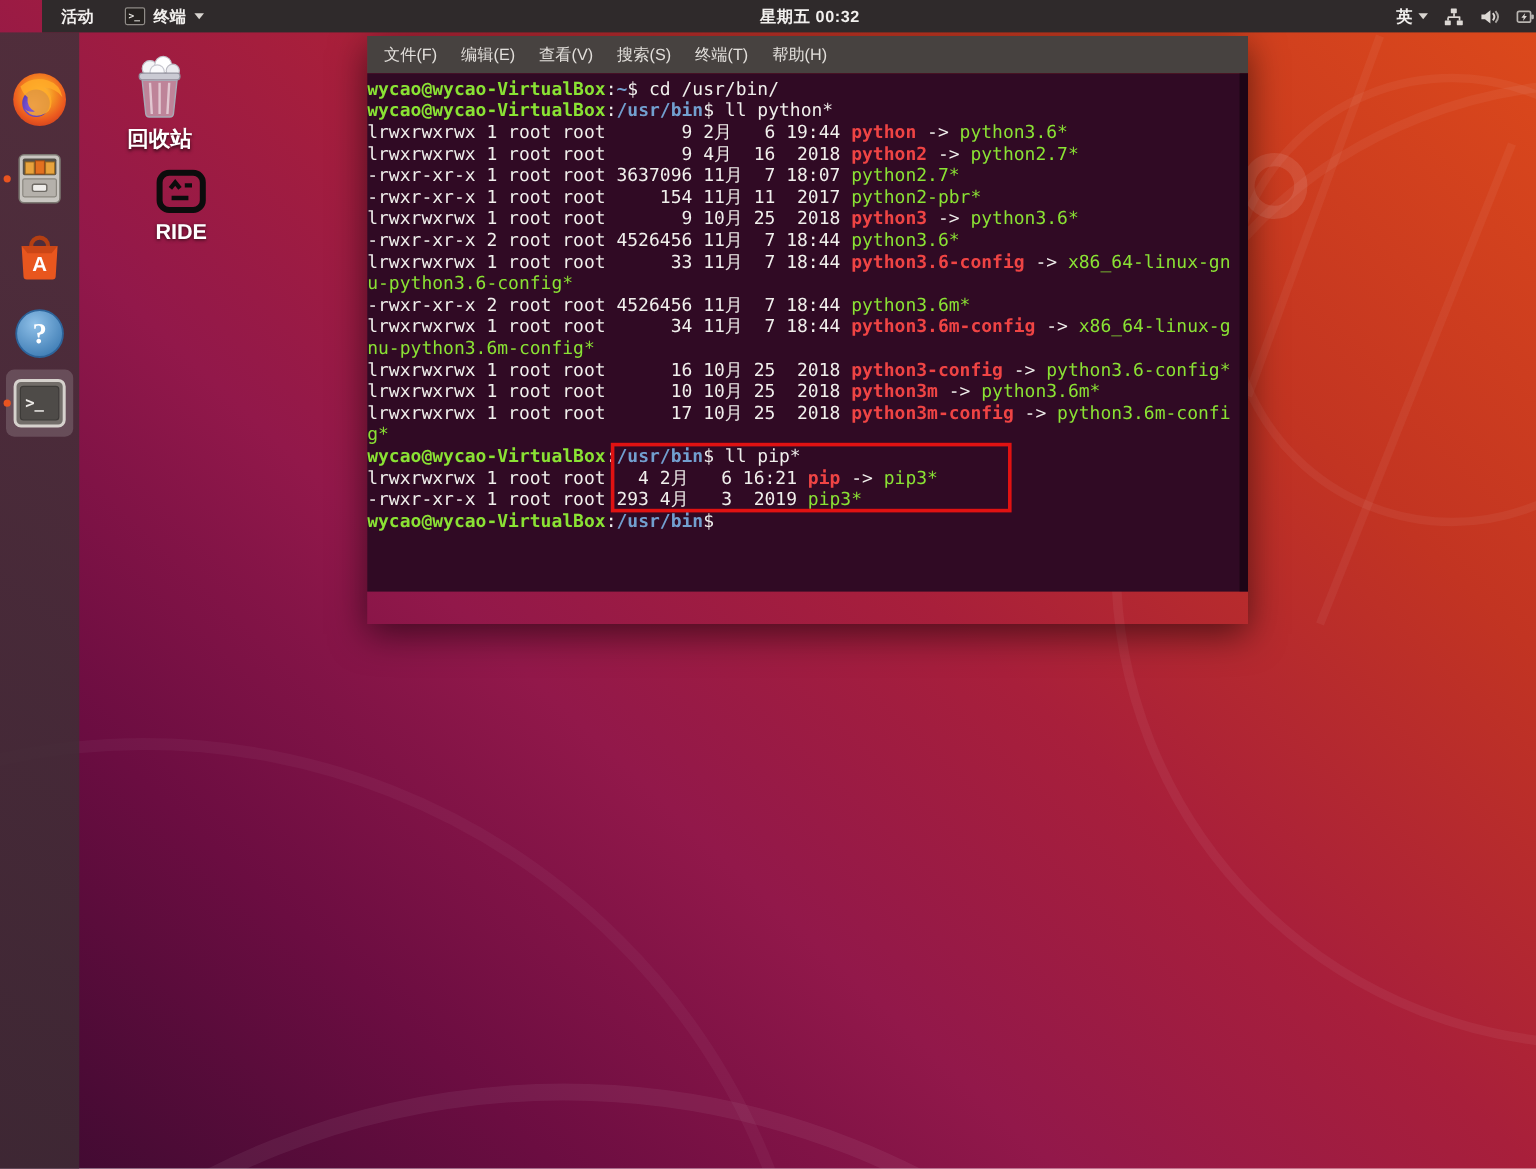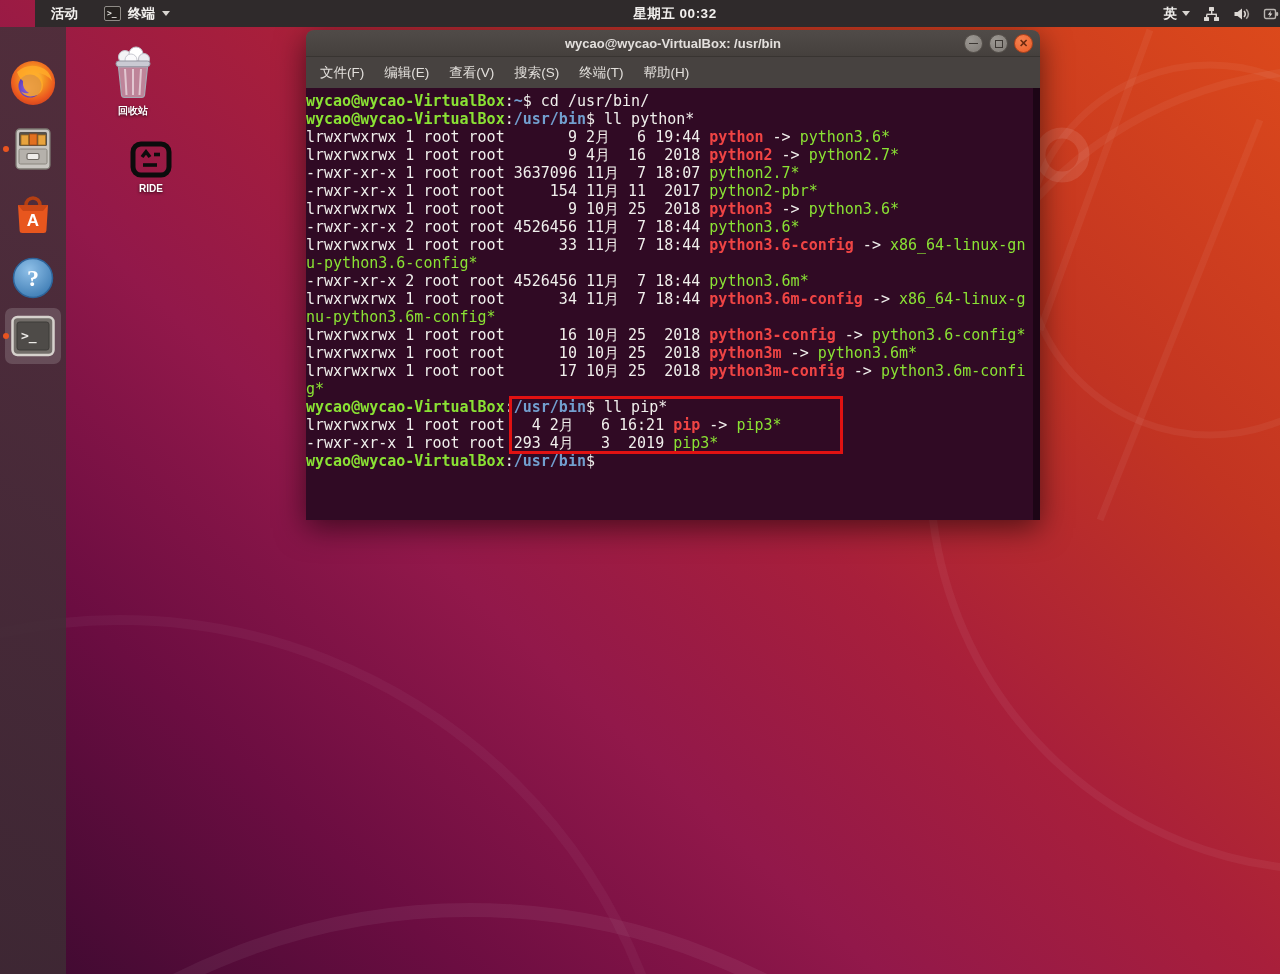--- a/index.html
+++ b/index.html
@@ -32,21 +32,21 @@
     position:absolute; left:0; top:27px; width:66px; height:947px;
     background:linear-gradient(180deg,rgba(70,48,58,.88),rgba(62,43,52,.88));
     z-index:40;
   }
   .dock-item { position:absolute; left:0; width:66px; display:flex; justify-content:center; }
   .dock-item.active::before { content:""; position:absolute; left:5px; top:-6px; width:56px; height:56px; background:rgba(255,255,255,.16); border-radius:7px; }
   .run-dot { position:absolute; left:3px; top:50%; transform:translateY(-50%); width:6px; height:6px; border-radius:50%; background:#e95420; }
 
   
   .desk-icon { position:absolute; width:76px; display:flex; flex-direction:column; align-items:center; gap:4px; }
-  .desk-label { color:#fff; font-size:10px; font-weight:600; text-shadow:0 1px 3px rgba(0,0,0,.7); white-space:nowrap; }
+  .desk-label { color:#fff; font-size:18px; font-weight:600; text-shadow:0 1px 3px rgba(0,0,0,.7); white-space:nowrap; }
 
   
   .window {
     position:absolute; left:306px; top:30px; width:734px; height:490px;
     border-radius:8px 8px 0 0; box-shadow:0 8px 30px rgba(0,0,0,.55);
     z-index:30; overflow:visible;
   }
   .titlebar {
     height:27px; background:linear-gradient(#504b48,#45403d); border-radius:8px 8px 0 0;
     display:flex; align-items:center; position:relative; border-bottom:1px solid #383431;
@@ -220,32 +220,20 @@
     <svg width="44" height="38">
       <rect x="4" y="3" width="36" height="31" rx="8" fill="none" stroke="#0c0c0c" stroke-width="5"></rect>
       <path d="M13,16 L17,11 L21,16" fill="none" stroke="#0c0c0c" stroke-width="3.6"></path>
       <path d="M25,13.5 L31,13.5" stroke="#0c0c0c" stroke-width="3.6"></path>
       <path d="M14,24 L28,24" stroke="#0c0c0c" stroke-width="3.6"></path>
     </svg>
     <div class="desk-label">RIDE</div>
   </div>
 
   <div class="window">
-    <div class="titlebar">
-      <div class="title-text">wycao@wycao-VirtualBox: /usr/bin</div>
-      <div class="win-controls">
-        <div class="wbtn minmax">
-            <span class="min-glyph"></span>
-          </div>
-        <div class="wbtn minmax">
-            <span class="max-glyph"></span>
-          </div>
-        <div class="wbtn close">✕</div>
-      </div>
-    </div>
     <div class="menubar">
         <span class="menu-item">文件(F)</span>
         <span class="menu-item">编辑(E)</span>
         <span class="menu-item">查看(V)</span>
         <span class="menu-item">搜索(S)</span>
         <span class="menu-item">终端(T)</span>
         <span class="menu-item">帮助(H)</span>
       </div>
     <div class="term-body">
       <div class="term-pre"><div class="tl"><span class="c-u">wycao@wycao-VirtualBox</span><span class="c-w">:</span><span class="c-p">~</span><span class="c-w">$ cd /usr/bin/</span></div><div class="tl"><span class="c-u">wycao@wycao-VirtualBox</span><span class="c-w">:</span><span class="c-p">/usr/bin</span><span class="c-w">$ ll python*</span></div><div class="tl"><span class="c-w">lrwxrwxrwx 1 root root       9 2月   6 19:44 </span><span class="c-s">python</span><span class="c-w"> -&gt; </span><span class="c-e">python3.6*</span></div><div class="tl"><span class="c-w">lrwxrwxrwx 1 root root       9 4月  16  2018 </span><span class="c-s">python2</span><span class="c-w"> -&gt; </span><span class="c-e">python2.7*</span></div><div class="tl"><span class="c-w">-rwxr-xr-x 1 root root 3637096 11月  7 18:07 </span><span class="c-e">python2.7*</span></div><div class="tl"><span class="c-w">-rwxr-xr-x 1 root root     154 11月 11  2017 </span><span class="c-e">python2-pbr*</span></div><div class="tl"><span class="c-w">lrwxrwxrwx 1 root root       9 10月 25  2018 </span><span class="c-s">python3</span><span class="c-w"> -&gt; </span><span class="c-e">python3.6*</span></div><div class="tl"><span class="c-w">-rwxr-xr-x 2 root root 4526456 11月  7 18:44 </span><span class="c-e">python3.6*</span></div><div class="tl"><span class="c-w">lrwxrwxrwx 1 root root      33 11月  7 18:44 </span><span class="c-s">python3.6-config</span><span class="c-w"> -&gt; </span><span class="c-e">x86_64-linux-gn</span></div><div class="tl"><span class="c-e">u-python3.6-config*</span></div><div class="tl"><span class="c-w">-rwxr-xr-x 2 root root 4526456 11月  7 18:44 </span><span class="c-e">python3.6m*</span></div><div class="tl"><span class="c-w">lrwxrwxrwx 1 root root      34 11月  7 18:44 </span><span class="c-s">python3.6m-config</span><span class="c-w"> -&gt; </span><span class="c-e">x86_64-linux-g</span></div><div class="tl"><span class="c-e">nu-python3.6m-config*</span></div><div class="tl"><span class="c-w">lrwxrwxrwx 1 root root      16 10月 25  2018 </span><span class="c-s">python3-config</span><span class="c-w"> -&gt; </span><span class="c-e">python3.6-config*</span></div><div class="tl"><span class="c-w">lrwxrwxrwx 1 root root      10 10月 25  2018 </span><span class="c-s">python3m</span><span class="c-w"> -&gt; </span><span class="c-e">python3.6m*</span></div><div class="tl"><span class="c-w">lrwxrwxrwx 1 root root      17 10月 25  2018 </span><span class="c-s">python3m-config</span><span class="c-w"> -&gt; </span><span class="c-e">python3.6m-confi</span></div><div class="tl"><span class="c-e">g*</span></div><div class="tl"><span class="c-u">wycao@wycao-VirtualBox</span><span class="c-w">:</span><span class="c-p">/usr/bin</span><span class="c-w">$ ll pip*</span></div><div class="tl"><span class="c-w">lrwxrwxrwx 1 root root   4 2月   6 16:21 </span><span class="c-s">pip</span><span class="c-w"> -&gt; </span><span class="c-e">pip3*</span></div><div class="tl"><span class="c-w">-rwxr-xr-x 1 root root 293 4月   3  2019 </span><span class="c-e">pip3*</span></div><div class="tl"><span class="c-u">wycao@wycao-VirtualBox</span><span class="c-w">:</span><span class="c-p">/usr/bin</span><span class="c-w">$ </span></div></div>

